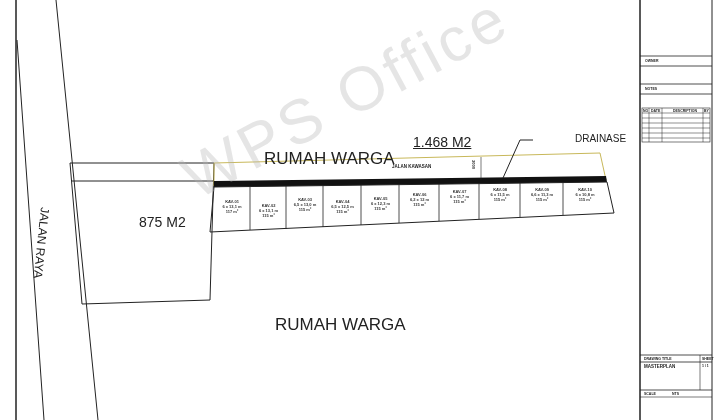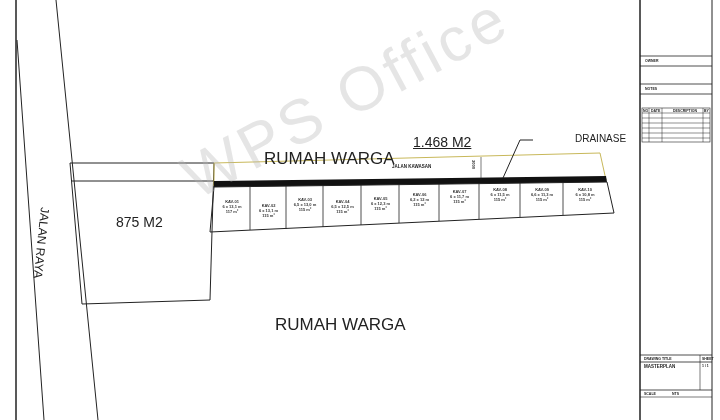--- a/index.html
+++ b/index.html
@@ -62,21 +62,21 @@
   <line x1="640" y1="362" x2="712" y2="362" stroke="#222" stroke-width="0.8"></line>
   <line x1="640" y1="390" x2="712" y2="390" stroke="#222" stroke-width="0.8"></line>
   <line x1="700" y1="355" x2="700" y2="390" stroke="#222" stroke-width="0.6"></line>
   <line x1="640" y1="397" x2="712" y2="397" stroke="#222" stroke-width="0.6"></line>
 </svg>
 
 <div class="wm">WPS Office</div>
 
 <div class="lbl big" style="left:264px;top:109px;">RUMAH WARGA</div>
 <div class="lbl big" style="left:275px;top:275px;">RUMAH WARGA</div>
-<div class="lbl area" style="left:116px;top:214px;text-align:center;">875 M2</div>
+<div class="lbl area" style="left:139px;top:214px;text-align:center;">875 M2</div>
 <div class="lbl area" style="left:413px;top:134px;text-decoration:underline;">1.468 M2</div>
 <div class="lbl" style="left:535px;top:133px;font-size:10px;padding-left:40px;">DRAINASE</div>
 <div class="lbl" style="left:392px;top:164px;font-size:4.5px;font-weight:bold;">JALAN KAWASAN</div>
 <div class="lbl" style="left:476px;top:160px;font-size:4px;transform:rotate(90deg);transform-origin:left top;font-weight:bold;">3000</div>
 <div class="lbl" style="left:52px;top:208px;font-size:12px;transform:rotate(96deg);transform-origin:left top;">JALAN RAYA</div>
 
 <div class="kav" style="left:216px;top:199px;width:32px;">
     <div>KAV-01</div>
     <div>6 x 13,1 m</div>
     <div>117 m²</div>

